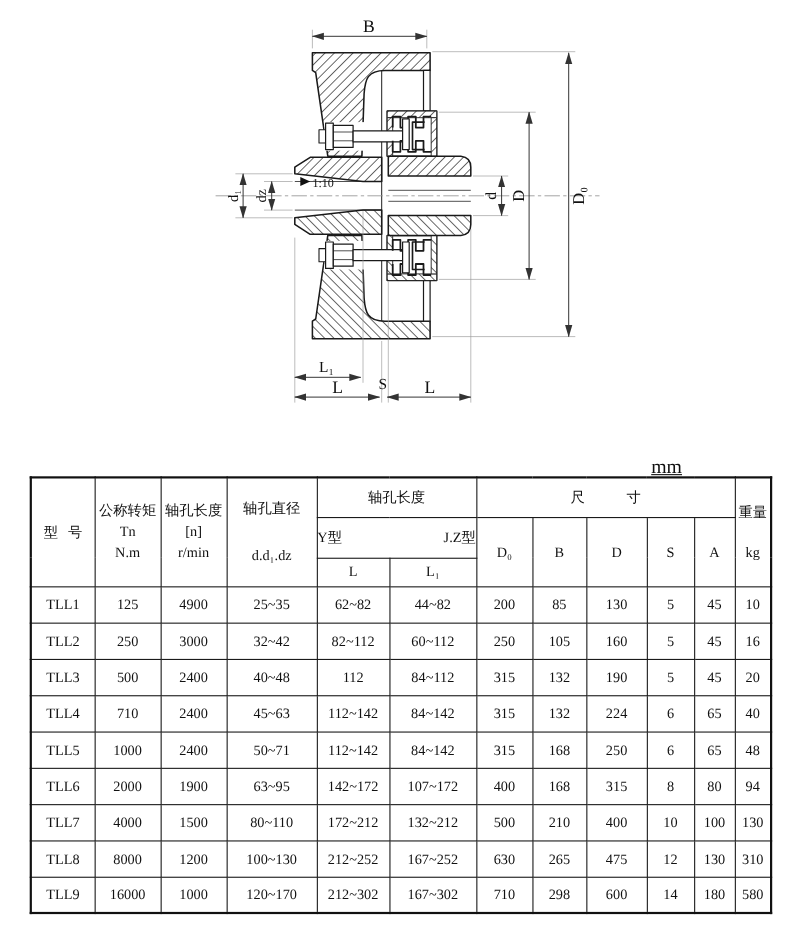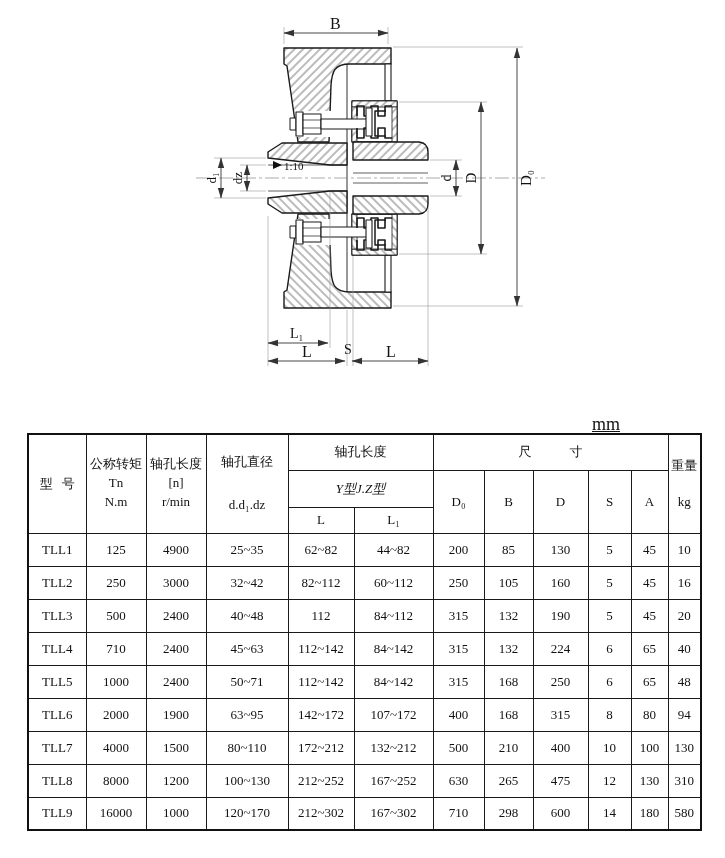--- a/index.html
+++ b/index.html
@@ -16,21 +16,21 @@
   .param-table th,.param-table td{border:1px solid #1a1a1a;text-align:center;vertical-align:middle;
       font-weight:normal;font-size:13px;padding:0;font-family:"Liberation Serif","DejaVu Serif",serif;}
   .param-table .hz{font-size:13px;}
   .h-r1{height:36px;} .h-r2{height:37px;} .h-r3{height:26px;}
   .data-row{height:33px;}
   .sp-model{letter-spacing:9px;text-indent:9px;}
   .sp-size{letter-spacing:38px;text-indent:38px;}
   .mline{line-height:1.45;}
   .wcell div{line-height:1.2;}
   .wcell .gap{margin-bottom:20px;}
-  .yjz{display:flex;justify-content:center;align-items:center;font-style:italic;}
+  .yjz{display:flex;justify-content:space-between;align-items:center;}
 </style>
 </head>
 <body>
 
 <div class="stage">
 
   <svg class="drawing-svg" width="725" height="395" viewBox="0 0 725 395">
     <defs>
       <pattern id="h" width="6" height="6" patternUnits="userSpaceOnUse" patternTransform="rotate(-45)">
         <rect width="6" height="6" fill="#ffffff"></rect>

